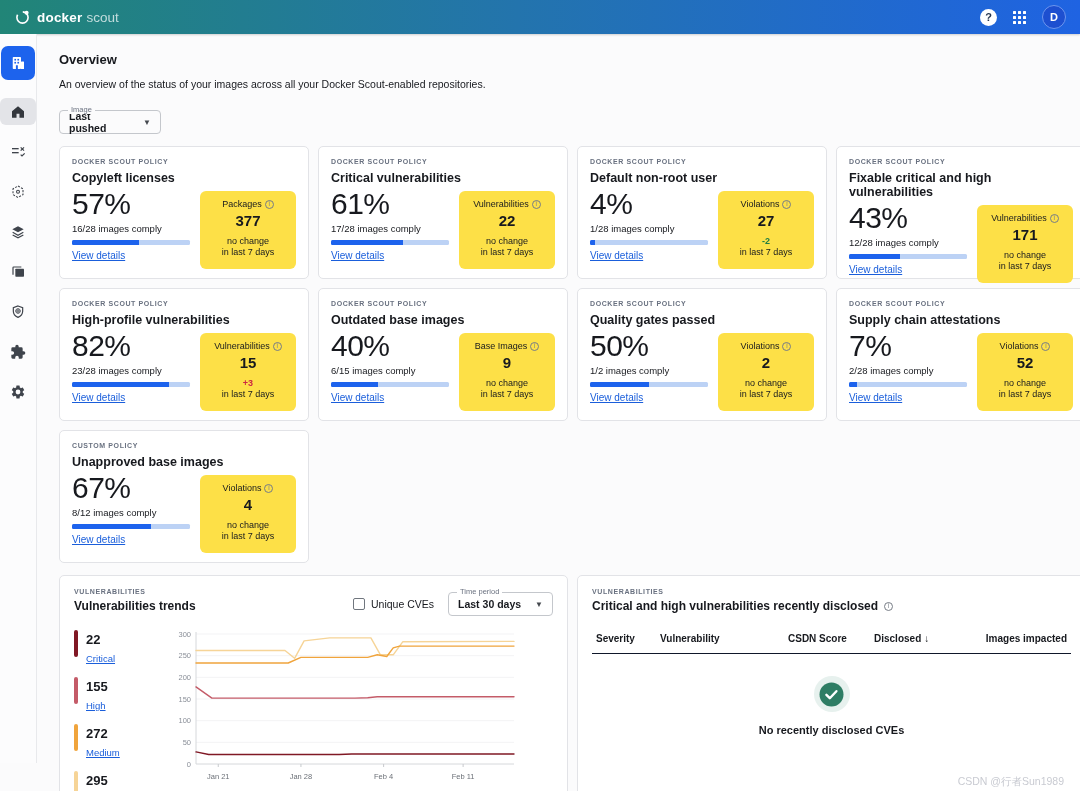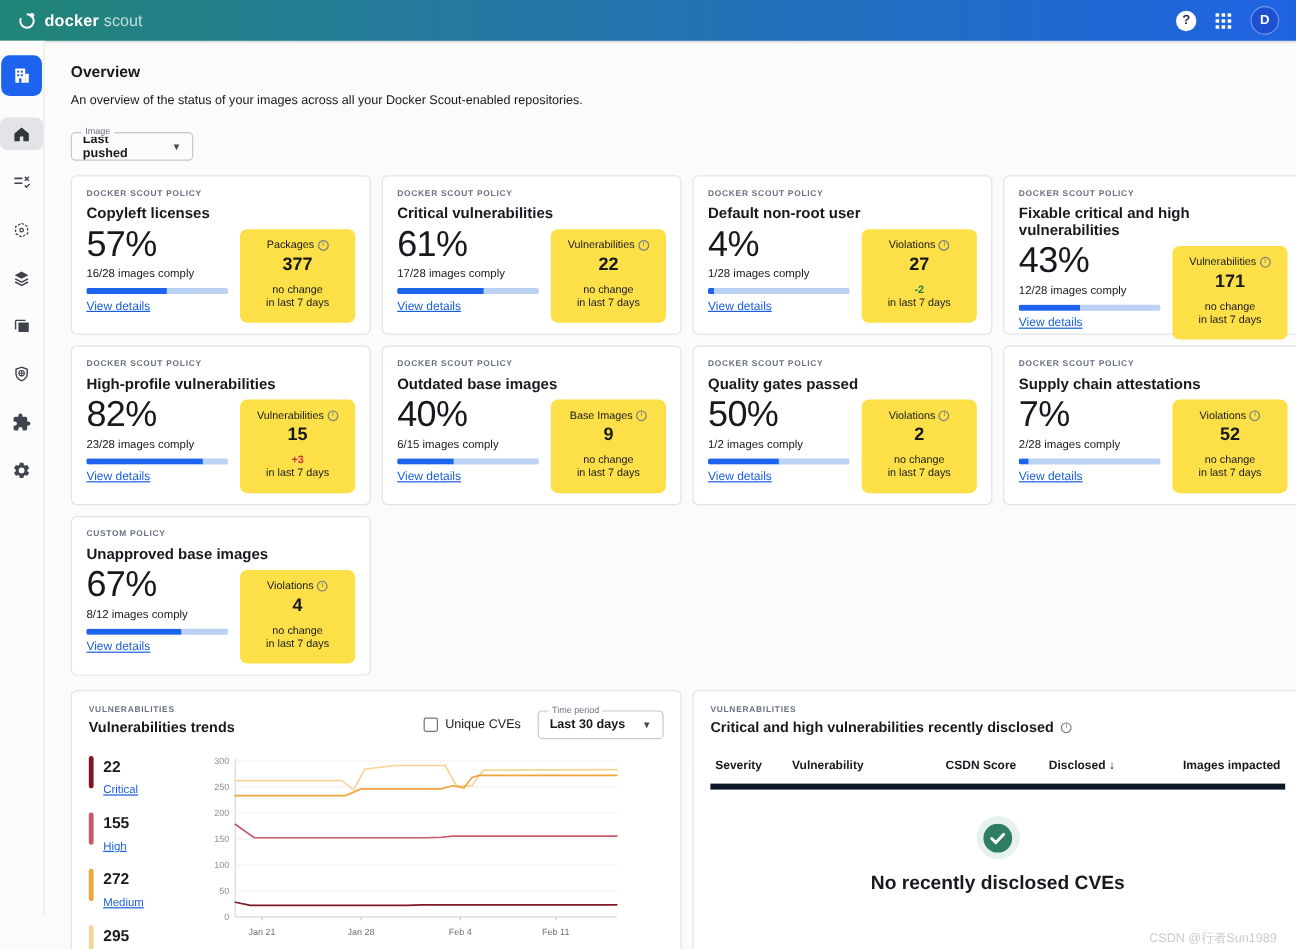--- a/index.html
+++ b/index.html
@@ -81,28 +81,28 @@
   .trend-body { display:flex; margin-top:10px; }
   .trend-legend { width:92px; display:flex; flex-direction:column; gap:11px; padding-top:4px; }
   .legend-item { display:flex; gap:8px; }
   .legend-bar { width:4px; height:27px; border-radius:2px; flex:none; }
   .legend-value { font-size:13px; font-weight:700; line-height:13px; }
   .legend-link { font-size:9.5px; color:#1a5edb; text-decoration:underline; margin-top:3px; display:inline-block; cursor:pointer; }
 
   
   .disclosed-title-row { display:flex; align-items:center; gap:6px; }
   .table-head { display:grid; grid-template-columns:64px 128px 86px 1fr auto; align-items:center;
-    margin-top:20px; padding:0 4px 9px 4px; border-bottom:5px solid #0f172a; }
+    margin-top:20px; padding:0 4px 9px 4px; border-bottom:1px solid #0f172a; }
   .tcol { font-size:10px; font-weight:700; color:#17191e; }
   .tcol:last-child { text-align:right; }
   .sort-arrow { font-size:10px; margin-left:3px; font-weight:400; }
   .empty-state { text-align:center; margin-top:22px; }
   .check-halo { width:36px; height:36px; border-radius:50%; background:#e7f1ee; display:inline-flex;
     align-items:center; justify-content:center; }
-  .empty-title { font-size:16px; font-weight:700; margin-top:12px; }
+  .empty-title { font-size:11px; font-weight:700; margin-top:12px; }
   .empty-msg { font-size:10px; color:#44484f; margin:6px auto 0; width:360px; line-height:1.45; }
 
   .watermark { position:absolute; right:16px; bottom:2px; font-size:10.5px; color:#c9cbd2; z-index:5; }
 </style>
 </head>
 <body>
 
 <header class="topbar">
   <div class="brand">
     <svg width="17" height="17" viewBox="0 0 17 17">

